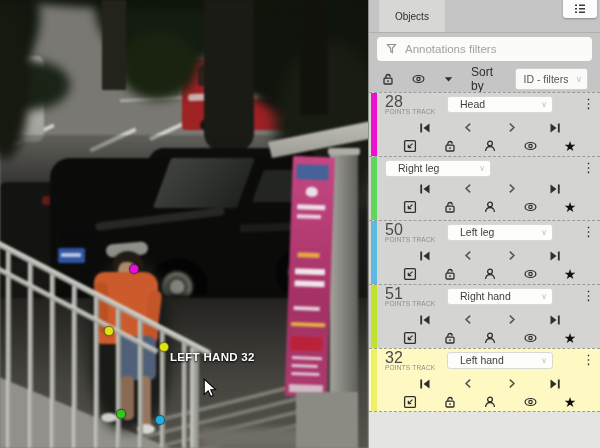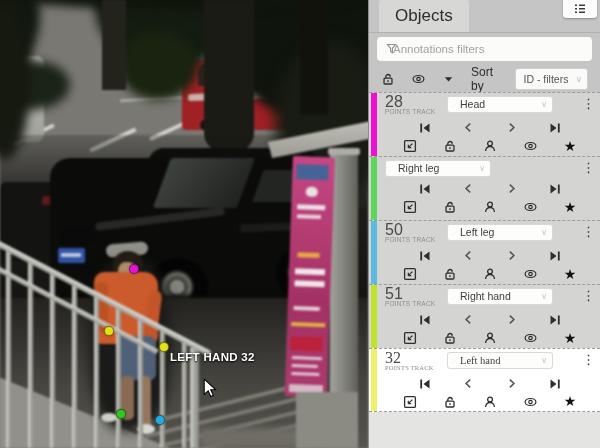--- a/index.html
+++ b/index.html
@@ -16,40 +16,40 @@
       border:1px solid rgba(30,30,30,.55);box-shadow:0 0 2px rgba(0,0,0,.45);}
   .kp-label{position:absolute;left:158px;top:351px;font-size:11.5px;font-weight:bold;color:#fff;
       letter-spacing:.3px;text-shadow:0 1px 2px rgba(0,0,0,.95),0 0 3px rgba(0,0,0,.6);white-space:nowrap;}
   .cursor{position:absolute;left:191px;top:378px;}
   
   .panel{position:absolute;left:368px;top:0;width:232px;height:448px;background:#c5c5c5;border-left:1px solid #8f8f8a;}
   .corner-btn{position:absolute;top:-9px;right:3px;width:34px;height:27px;background:#fcfcfc;border:0;
       border-radius:3px;box-shadow:0 1px 2px rgba(0,0,0,.3);display:flex;align-items:flex-end;justify-content:center;
       padding:0 0 3px 0;cursor:pointer;}
   .tabs{height:33px;display:flex;align-items:stretch;padding-left:10px;border-bottom:1px solid #b0b0af;}
-  .tab{display:flex;align-items:center;padding:0 16px;font-size:17px;color:#2e2e2e;background:transparent;
+  .tab{display:flex;align-items:center;padding:0 16px;font-size:10px;color:#2e2e2e;background:transparent;
       border:0;cursor:pointer;font-family:inherit;}
   .tab.active{background:#d7d7d6;border-radius:2px 2px 0 0;}
   .filterwrap{position:relative;margin:4px 8px 5px 8px;height:24px;}
   .filterwrap input{width:100%;height:24px;border:0;border-radius:4px;background:#fbfbfa;
-      padding:0 8px 0 16px;font-size:11.5px;color:#444;font-family:inherit;outline:none;}
+      padding:0 8px 0 28px;font-size:11.5px;color:#444;font-family:inherit;outline:none;}
   .filterwrap input::placeholder{color:#a2a2a0;}
   .funnel{position:absolute;left:8px;top:5px;color:#8f8f8d;}
   .tools{display:flex;align-items:center;height:26px;padding:0 12px;}
   .ib{background:none;border:0;padding:0;margin:0;cursor:pointer;display:inline-flex;align-items:center;
       justify-content:center;color:#2e2e2e;font-family:inherit;}
   .tools .ib{margin-right:16px;}
   .sortlbl{margin-left:auto;font-size:12px;color:#2c2c2c;margin-right:8px;}
   .sortsel{position:relative;width:78px;height:22px;background:#fafaf9;border:1px solid #cfcfce;border-radius:3px;
       font-size:10.5px;color:#555;line-height:20px;padding-left:8px;cursor:pointer;}
   .chev{position:absolute;right:5px;top:1px;color:#c2c2c0;font-size:9px;line-height:18px;}
   
   .objlist{position:relative;}
   .row{position:relative;height:64px;background:#d4d4d3;border-top:1px dashed #9b9b99;padding:3px 6px 0 16px;cursor:pointer;}
-  .row.selected{background:#ffffff;border-bottom:1px dashed #9b9b99;font-family:Liberation Serif, serif;}
+  .row.selected{background:#fef9c3;border-bottom:1px dashed #9b9b99;}
   .bar{position:absolute;left:2px;top:0;bottom:0;width:6px;}
   .rhead{display:flex;align-items:flex-start;}
   .idwrap{width:62px;padding-top:1px;}
   .oid{font-size:16px;color:#4a4a49;line-height:10px;}
   .otype{font-size:6.5px;color:#8d8d8b;line-height:9px;letter-spacing:.2px;}
   .odrop{position:relative;width:106px;height:17px;background:#fdfdfc;border:1px solid #d8d8d6;border-radius:3px;
       font-size:10.5px;color:#3d3d3c;line-height:15px;padding-left:12px;cursor:pointer;}
   .odrop .chev{top:0;line-height:15px;font-size:8px;}
   .kebab{margin-left:auto;width:12px;font-size:13px;color:#2b2b2a;line-height:15px;text-align:center;cursor:pointer;
       background:none;border:0;padding:0;font-family:inherit;}

